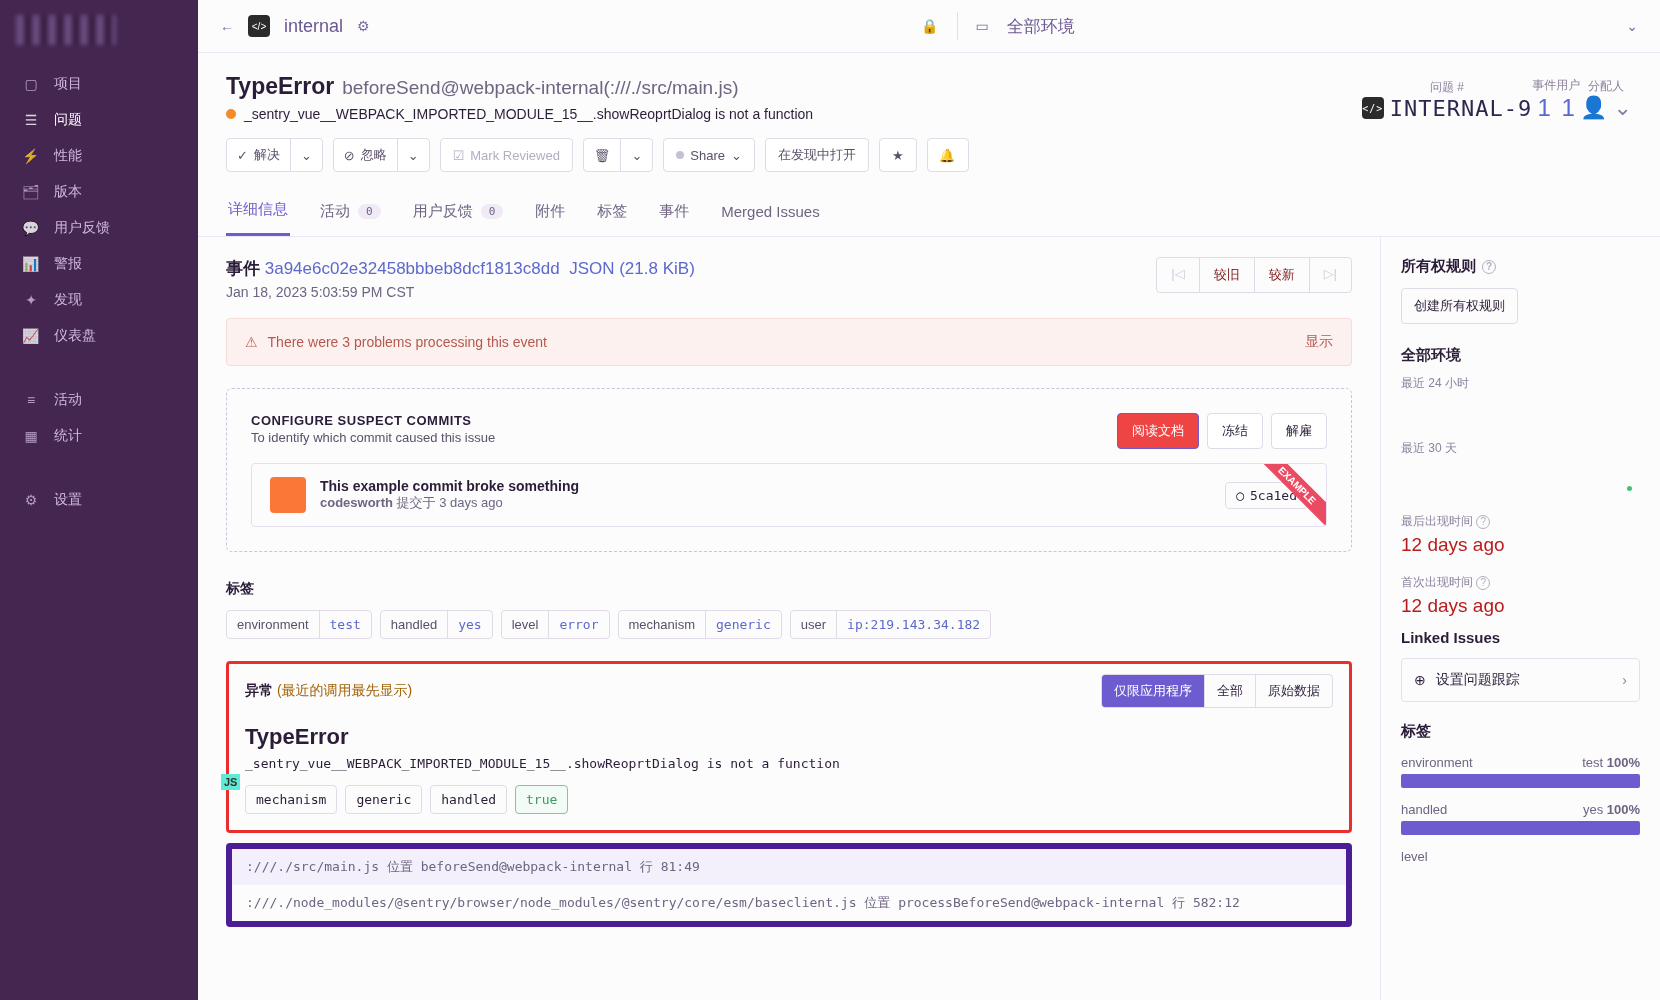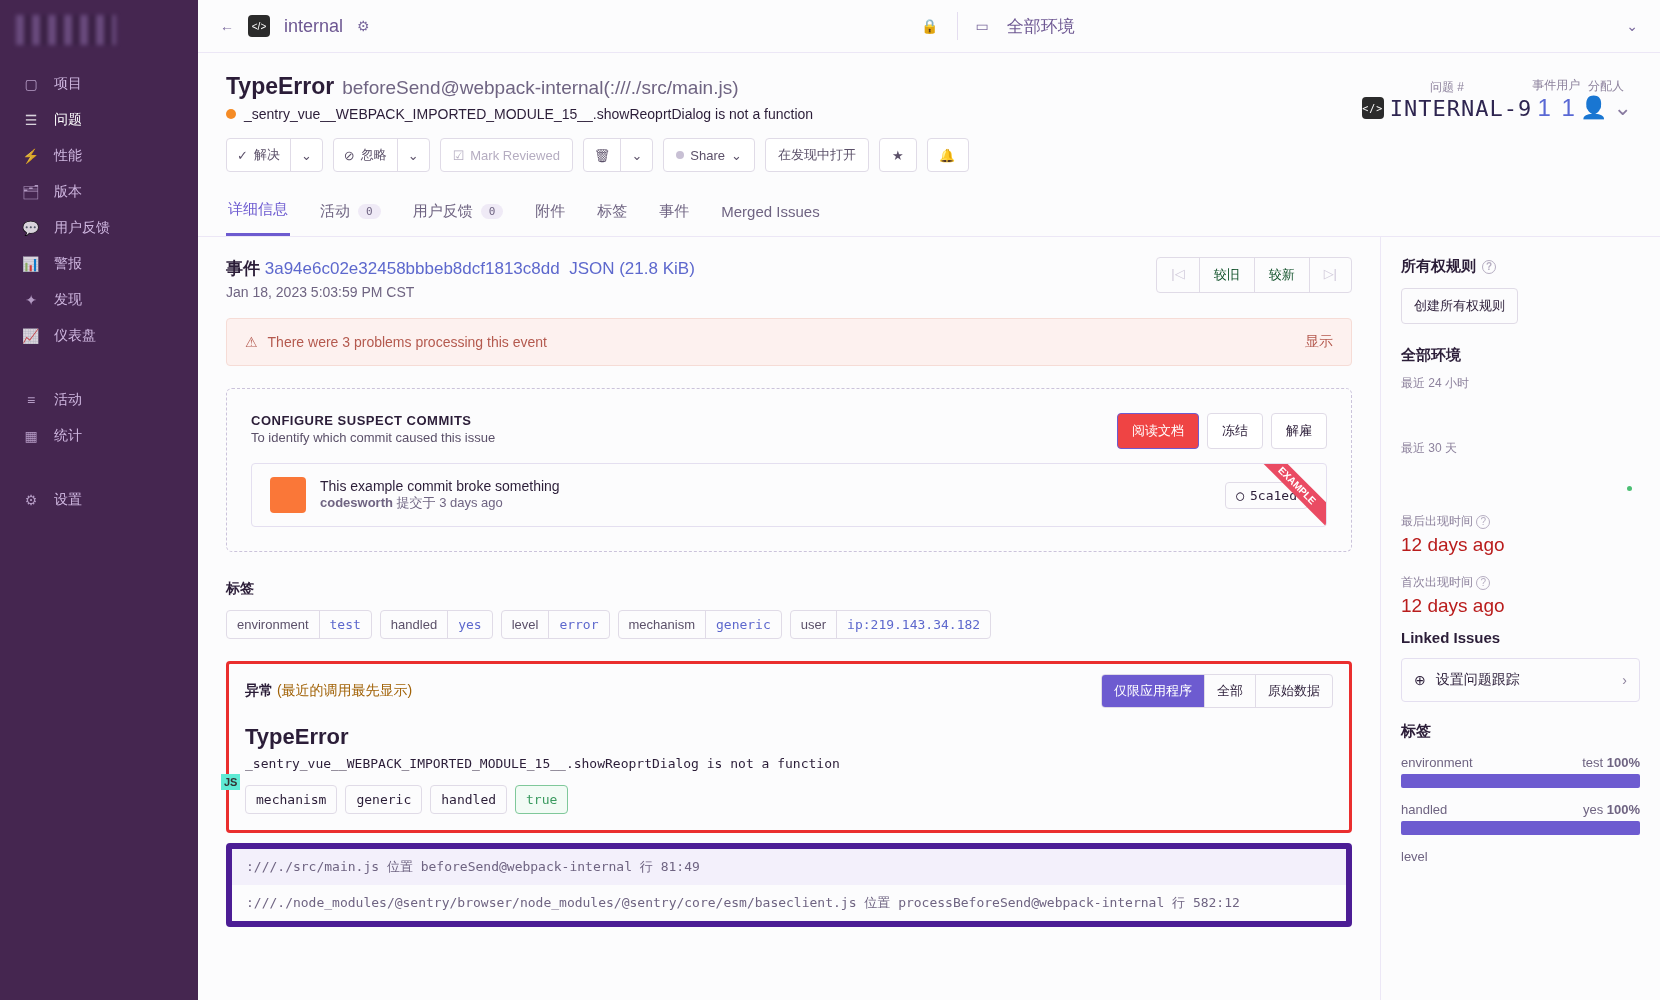--- a/index.html
+++ b/index.html
@@ -47,35 +47,35 @@
 .badge{background:#efeaf6;border-radius:10px;padding:1px 8px;font-size:11px;font-family:ui-monospace,monospace}
 .body{flex:1;display:flex;overflow:hidden}
 .content{flex:1;overflow-y:auto;padding:20px 28px}
 .rside{width:280px;border-left:1px solid #ece7f6;padding:18px 20px;overflow-y:auto;flex-shrink:0}
 .ev-head{display:flex;align-items:flex-start;gap:14px}
 .ev-title{font-size:17px}
 .ev-title b{font-weight:700}
 .ev-link{color:#5d68cd}
 .ev-time{color:#6f6482;margin-top:4px}
 .ev-nav{margin-left:auto;display:flex;border:1px solid #e0dbe7;border-radius:4px;overflow:hidden}
-.ev-nav span{padding:8px 14px;font-size:13px;color:#14532d;cursor:pointer}
+.ev-nav span{padding:8px 14px;font-size:13px;color:#7f1d1d;cursor:pointer}
 .ev-nav span+span{border-left:1px solid #e0dbe7}
 .ev-nav .dis{color:#d0c9da}
 .warn-banner{margin-top:18px;background:#fdf1ef;border:1px solid #f6dcd6;border-radius:4px;padding:14px 18px;display:flex;align-items:center;gap:10px;color:#b4594e}
 .warn-banner .show{margin-left:auto;color:#b4594e;font-weight:500}
 .suspect{margin-top:22px;border:1.5px dashed #cbc3db;border-radius:6px;padding:24px}
 .suspect-h{display:flex;align-items:flex-start}
 .suspect-h .t1{font-weight:700;letter-spacing:.5px;color:#2b1d38;font-size:13px}
 .suspect-h .t2{color:#5b5069;font-size:13px;margin-top:2px}
 .suspect-btns{margin-left:auto;display:flex;gap:8px}
 .pbtn{border:1px solid #e0dbe7;background:#fff;border-radius:4px;padding:8px 14px;font-size:13px;cursor:pointer}
 .pbtn.primary{background:#ef4444;border-color:#6d5bd0;color:#fff}
 .commit-card{position:relative;margin-top:14px;border:1px solid #e4dff0;border-radius:4px;padding:13px 18px;display:flex;align-items:center;gap:14px;overflow:hidden}
 .fox-ico{width:36px;height:36px;background:#fa7738;border-radius:4px}
-.commit-txt .l1{font-weight:400}
+.commit-txt .l1{font-weight:700}
 .commit-txt .l2{font-size:13px;color:#6f6482}
 .commit-hash{margin-left:auto;display:flex;gap:6px;align-items:center;border:1px solid #e0dbe7;border-radius:4px;padding:5px 10px;font-family:ui-monospace,monospace;font-size:13px}
 .ribbon{position:absolute;top:13px;right:-27px;background:#ea4b63;color:#fff;font-size:10px;font-weight:700;padding:3px 32px;transform:rotate(45deg)}
 .sec-h{margin-top:28px;margin-bottom:12px;font-weight:600;color:#2b1d38}
 .tags-row{display:flex;flex-wrap:wrap;gap:8px}
 .tag-pill{border:1px solid #e0dbe7;border-radius:4px;display:flex;font-size:13px;overflow:hidden}
 .tag-pill span{padding:6px 10px}
 .tag-pill .k{color:#5b5069}
 .tag-pill .v{border-left:1px solid #e0dbe7;color:#5d68cd;font-family:ui-monospace,monospace}
 .exc-box{margin-top:22px;border:3px solid #ea2e2e;border-radius:4px;padding:10px 16px 16px;position:relative}

